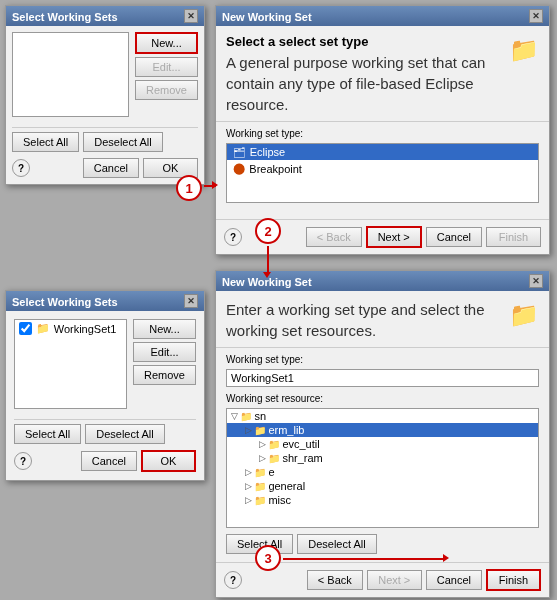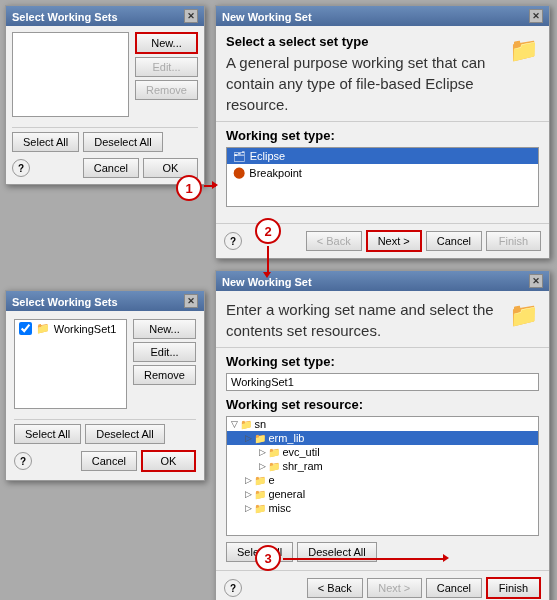--- a/index.html
+++ b/index.html
@@ -142,22 +142,22 @@
     .panel-desc {
       font-size: 15px;
       color: #333;
       line-height: 1.4;
     }
     .folder-icon-large {
       font-size: 24px;
       margin-top: 2px;
     }
     .section-label {
-      font-size: 13px;
-      font-weight: bold;
+      font-size: 10px;
+      font-weight: normal;
       margin-bottom: 4px;
     }
 
     
     .ws-type-list {
       background: white;
       border: 1px solid #999;
       height: 60px;
       margin-bottom: 8px;
       overflow-y: auto;
@@ -349,21 +349,21 @@
   </div>
 </div>
 
 <div class="window new-ws-resource">
   <div class="window-titlebar">
     <span class="title-text">New Working Set</span>
     <div class="window-close">✕</div>
   </div>
   <div class="panel-header">
     <div style="flex:1;">
-      <div class="panel-desc">Enter a working set name and select the contents set resources.</div>
+      <div class="panel-desc">Enter a working set type and select the working set resources.</div>
     </div>
     <div class="folder-icon-large">📁</div>
   </div>
   <div style="padding: 0 10px 4px;">
     <div class="section-label">Working set type:</div>
     <input class="input-field" type="text" value="WorkingSet1" style="">
     <div class="section-label">Working set resource:</div>
     <div class="tree-list">
       <div class="tree-item" style="padding-left:4px;">
         <span class="expand-arrow">▽</span>

